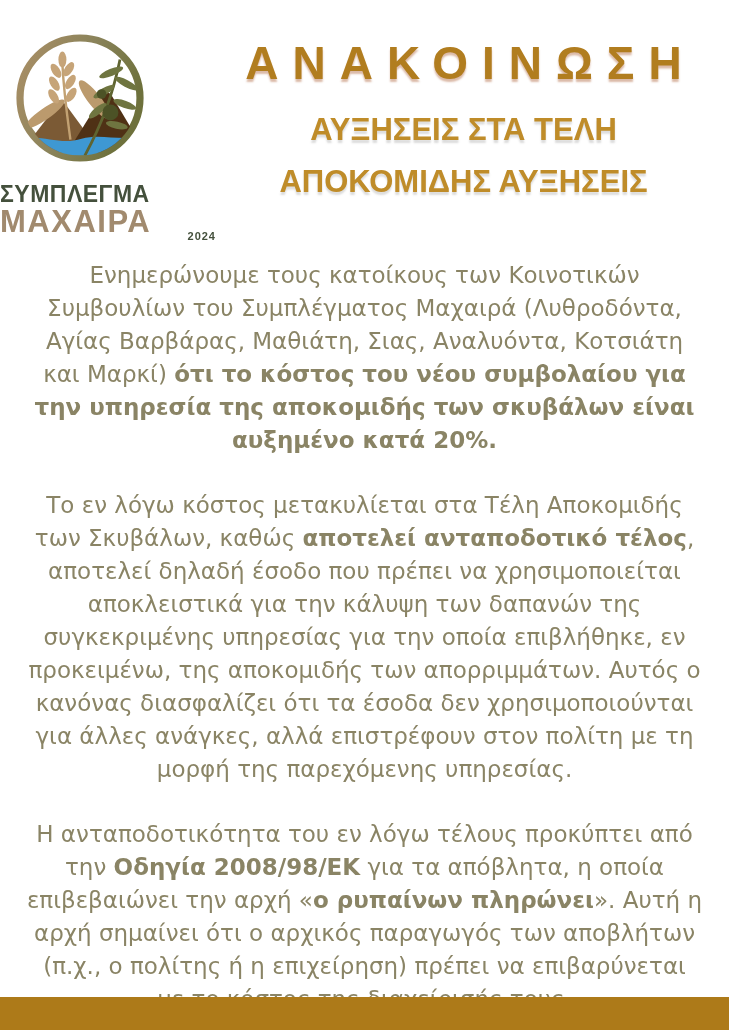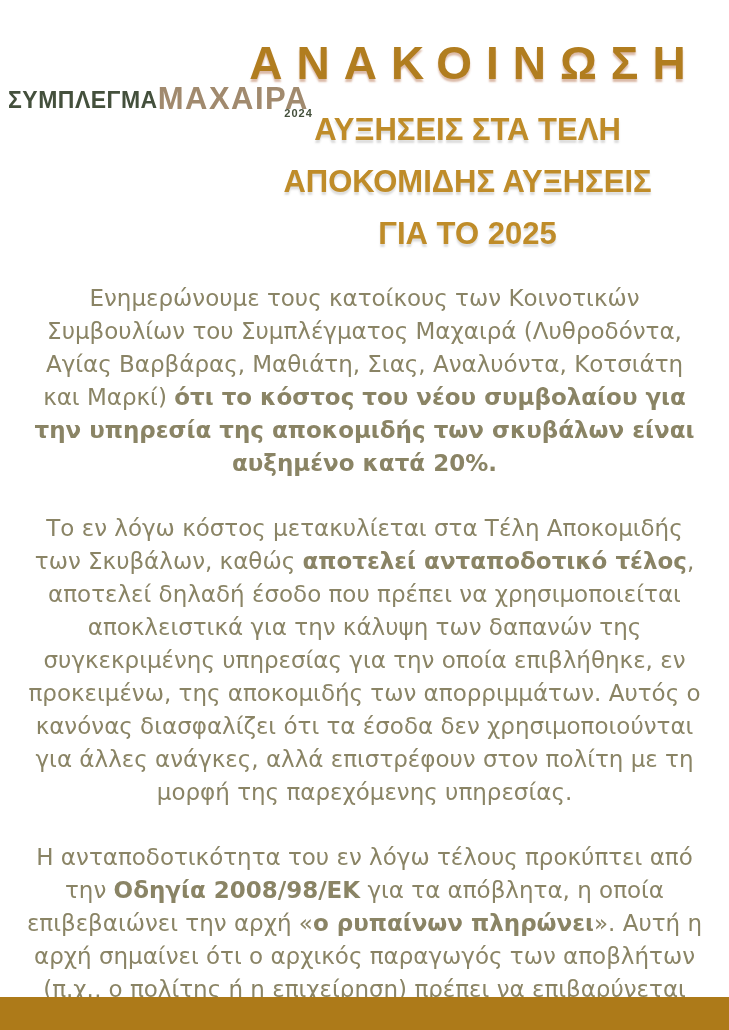--- a/index.html
+++ b/index.html
@@ -9,23 +9,22 @@
     width:729px; height:1030px;
     margin:0 auto;
     background:var(--page-bg, #ffffff);
     overflow:hidden;
     font-family:"DejaVu Sans", sans-serif;
   }
   
   .header { display:flex; align-items:flex-start; padding-top:14px; }
   .logo-block {
     flex:0 0 212px; width:212px;
-    display:flex; align-items:center;
+    display:flex; flex-direction:column; 
     padding-top:4px;
-    margin-left:8px;
   }
   .logo-emblem { width:160px; height:160px; display:block; }
   .logo-line1 {
     margin-top:4px;
     font-family:"Liberation Sans", sans-serif;
     font-weight:600; font-size:23px; letter-spacing:0.5px;
     color:var(--logo-text-green, #44503c);
     line-height:1.05;
   }
   .logo-line2 {
@@ -136,21 +135,20 @@
         <span>ΜΑΧΑΙΡΑ</span>
         <span class="logo-year">2024</span>
       </div>
     </div>
 
     <div class="title-block">
       <h1 class="page-title">ΑΝΑΚΟΙΝΩΣΗ</h1>
       <h2 class="page-subtitle">
         <div>ΑΥΞΗΣΕΙΣ ΣΤΑ ΤΕΛΗ</div>
         <div>ΑΠΟΚΟΜΙΔΗΣ ΑΥΞΗΣΕΙΣ</div>
-        <div>ΓΙΑ ΤΟ 2025</div>
       </h2>
     </div>
 
   </header>
 
   <main class="body-content">
       <p class="body-para"><span>Ενημερώνουμε τους κατοίκους των Κοινοτικών Συμβουλίων του Συμπλέγματος Μαχαιρά (Λυθροδόντα, Αγίας Βαρβάρας, Μαθιάτη, Σιας, Αναλυόντα, Κοτσιάτη και Μαρκί) </span><span class="bold">ότι το κόστος του νέου συμβολαίου για την υπηρεσία της αποκομιδής των σκυβάλων είναι αυξημένο κατά 20%.</span></p>
       <p class="body-para"><span>Το εν λόγω κόστος μετακυλίεται στα Τέλη Αποκομιδής των Σκυβάλων, καθώς </span><span class="bold">αποτελεί ανταποδοτικό τέλος</span><span>, αποτελεί δηλαδή έσοδο που πρέπει να χρησιμοποιείται αποκλειστικά για την κάλυψη των δαπανών της συγκεκριμένης υπηρεσίας για την οποία επιβλήθηκε, εν προκειμένω, της αποκομιδής των απορριμμάτων. Αυτός ο κανόνας διασφαλίζει ότι τα έσοδα δεν χρησιμοποιούνται για άλλες ανάγκες, αλλά επιστρέφουν στον πολίτη με τη μορφή της παρεχόμενης υπηρεσίας.</span></p>
       <p class="body-para"><span>Η ανταποδοτικότητα του εν λόγω τέλους προκύπτει από την </span><span class="bold">Οδηγία 2008/98/ΕΚ</span><span> για τα απόβλητα, η οποία επιβεβαιώνει την αρχή «</span><span class="bold">ο ρυπαίνων πληρώνει</span><span>». Αυτή η αρχή σημαίνει ότι ο αρχικός παραγωγός των αποβλήτων (π.χ., ο πολίτης ή η επιχείρηση) πρέπει να επιβαρύνεται με το κόστος της διαχείρισής τους.</span></p>
     </main>

